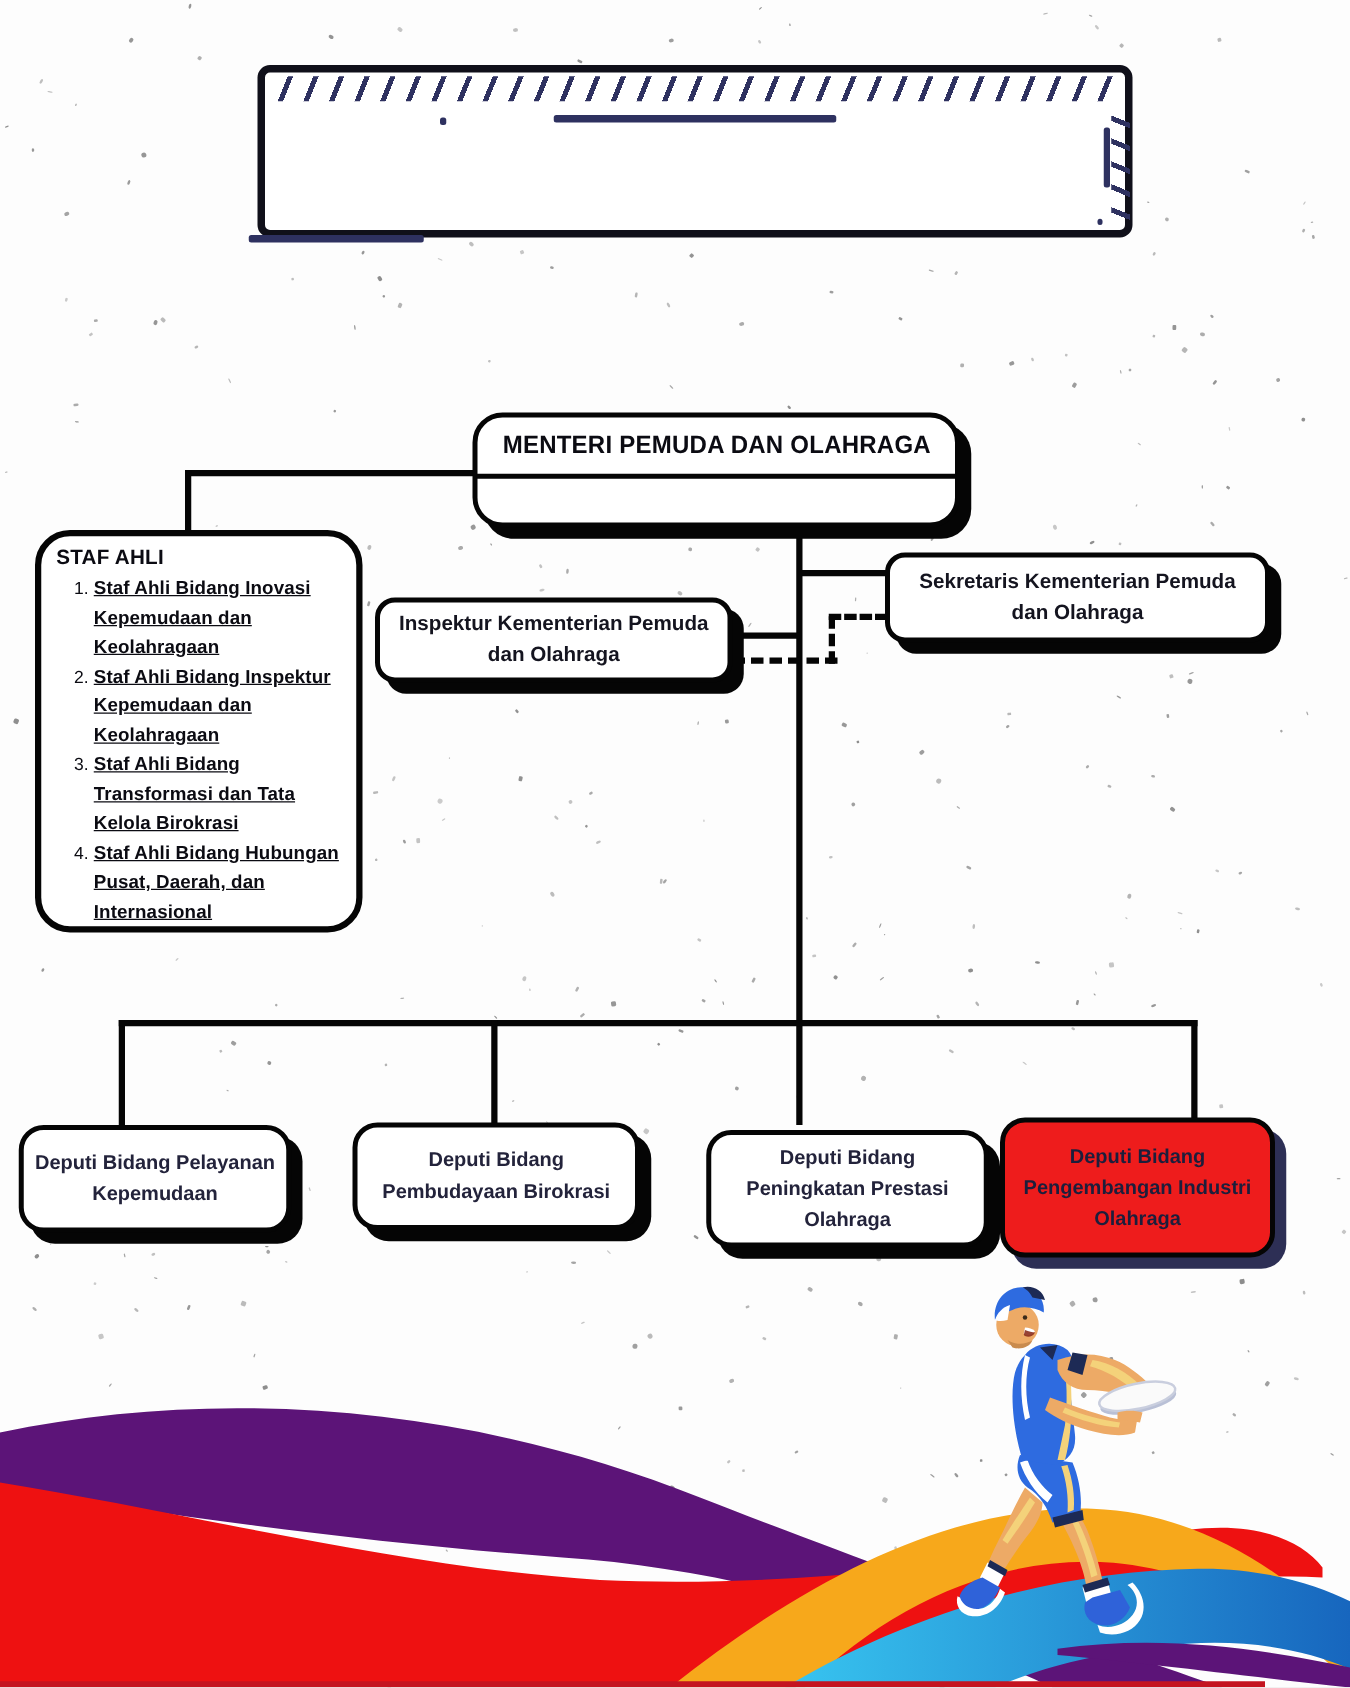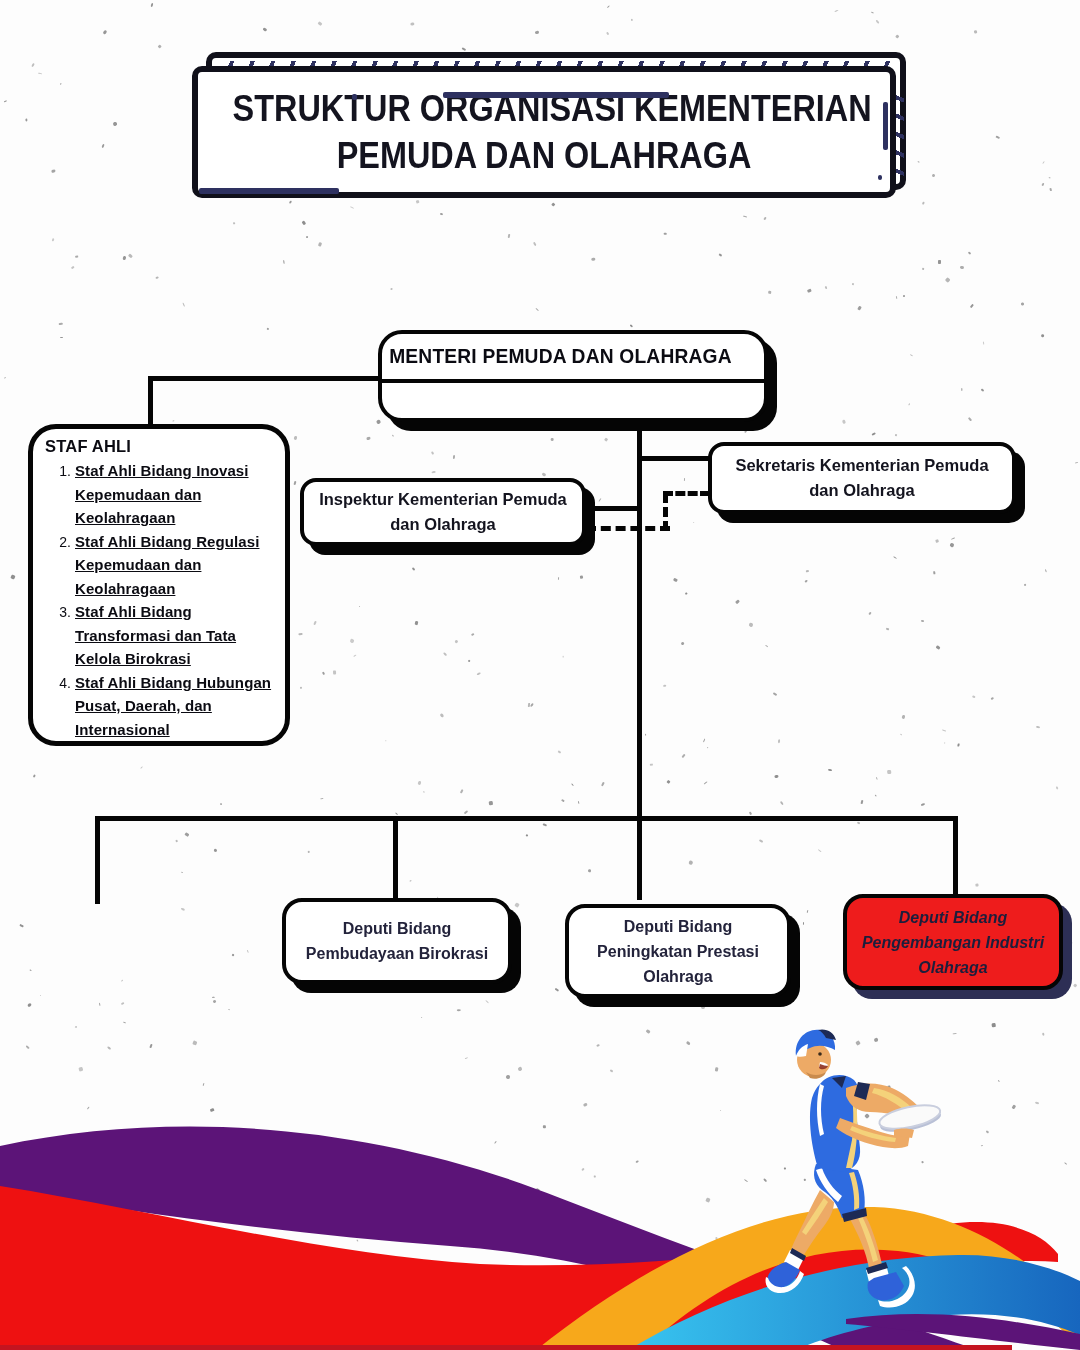--- a/index.html
+++ b/index.html
@@ -42,21 +42,21 @@
     text-align:center;font-weight:bold;font-size:36px;line-height:47px;
     color:#14141f;letter-spacing:0px;transform:scaleX(.9);white-space:nowrap;
   }
   .accent{position:absolute;background:#2e3160;border-radius:2px;z-index:4;}
   
   .obox{
     position:absolute;background:#ffffff;border:4px solid #050505;
     box-sizing:border-box;z-index:3;color:#14141f;
   }
   .shadow-black{box-shadow:9px 9px 0 #050505;}
-  .center-txt{display:flex;align-items:center;text-align:center;}
+  .center-txt{display:flex;align-items:center;justify-content:center;text-align:center;}
   
   .minister-box{left:378px;top:330px;width:390px;height:92px;border-radius:24px;}
   .minister-row{height:45px;font-size:20px;font-weight:bold;letter-spacing:.2px;color:#0b0b12;}
   .minister-row span{transform:scaleX(.96);white-space:nowrap;}
   .minister-divider{height:0;border-top:4px solid #050505;margin:0 -1px;}
   .minister-row2{height:39px;font-size:19px;}
   
   .inspektur-box{left:300px;top:478px;width:286px;height:68px;border-radius:16px;
     font-size:16.5px;font-weight:bold;line-height:25px;padding:0 8px;}
   .sekretaris-box{left:708px;top:442px;width:308px;height:72px;border-radius:16px;
@@ -67,23 +67,23 @@
   .staf-head{font-size:16.5px;font-weight:bold;color:#0b0b12;letter-spacing:.2px;}
   .staf-box ol{margin:3px 0 0 0;padding-left:30px;font-size:15px;color:#0b0b12;}
   .staf-box li{font-weight:bold;line-height:23.5px;letter-spacing:.1px;text-decoration:underline;}
   .staf-box li::marker{font-weight:normal;font-size:14px;}
   
   .deputy{border-radius:20px;font-size:16px;font-weight:bold;line-height:25px;
     color:#23233b;padding:0 6px;}
   .deputy-1{left:15px;top:900px;width:218px;height:86px;}
   .deputy-2{left:282px;top:898px;width:230px;height:86px;}
   .deputy-3{left:565px;top:904px;width:226px;height:94px;}
-  .deputy-4{left:843px;top:894px;width:220px;height:96px;
+  .deputy-4{left:800px;top:894px;width:220px;height:112px;
     background:var(--hl-red,#ee1c1c);color:#1c1e3c;
-    box-shadow:9px 9px 0 #2d2f55;font-style:italic;}
+    box-shadow:9px 9px 0 #2d2f55;}
   
   #waves{position:absolute;left:0;top:1020px;width:1080px;height:330px;z-index:1;}
   #athlete{position:absolute;left:762px;top:1022px;width:186px;height:286px;z-index:2;}
 </style>
 </head>
 <body>
 
 <div id="canvas" style="--hl-red: #ee1c1c;">
 
   <div id="speckles">
@@ -505,24 +505,20 @@
       <span class="speck" style="left: 936.3px; top: 540.4px; width: 2.7px; height: 2.5px; border-radius: 30%; transform: rotate(163deg); opacity: 0.56;"></span>
       <span class="speck" style="left: 318.3px; top: 243.3px; width: 4.1px; height: 2.9px; border-radius: 30%; transform: rotate(112deg); opacity: 0.65;"></span>
       <span class="speck" style="left: 1042.7px; top: 161.4px; width: 1px; height: 3.1px; border-radius: 50%; transform: rotate(34deg); opacity: 0.5;"></span>
       <span class="speck" style="left: 527.5px; top: 702.5px; width: 1.5px; height: 3.8px; border-radius: 30%; transform: rotate(7deg); opacity: 0.61;"></span>
       <span class="speck" style="left: 983.1px; top: 342.2px; width: 1.1px; height: 2.6px; border-radius: 30%; transform: rotate(170deg); opacity: 0.46;"></span>
     </div>
 
   <div class="abs title-back"></div>
   <div class="abs hatch-top"></div>
   <div class="abs hatch-right"></div>
-  <div class="abs title-front">
-    <div class="title-line">STRUKTUR ORGANISASI KEMENTERIAN</div>
-    <div class="title-line">PEMUDA DAN OLAHRAGA</div>
-  </div>
   <div class="accent" style="left:443px;top:92px;width:226px;height:6px;"></div>
   <div class="accent" style="left:352px;top:94px;width:5px;height:6px;"></div>
   <div class="accent" style="left:199px;top:188px;width:140px;height:6px;"></div>
   <div class="accent" style="left:883px;top:102px;width:5px;height:48px;"></div>
   <div class="accent" style="left:878px;top:175px;width:4px;height:5px;"></div>
 
   <div class="hline" style="left:150px;top:376px;width:230px;"></div>
   <div class="vline" style="left:148px;top:376px;height:50px;"></div>
   <div class="vline" style="left:637px;top:418px;height:482px;"></div>
   <div class="hline" style="left:640px;top:456px;width:70px;"></div>
@@ -539,34 +535,37 @@
     <div class="minister-row center-txt">
       <span>MENTERI PEMUDA DAN OLAHRAGA</span>
     </div>
     <div class="minister-divider"></div>
   </div>
 
   <div class="obox staf-box">
     <div class="staf-head">STAF AHLI</div>
     <ol>
       <li>Staf Ahli Bidang Inovasi Kepemudaan dan Keolahragaan</li>
-      <li>Staf Ahli Bidang Regulasi Kepemudaan dan Keolahragaan</li>
+      <li>Staf Ahli Bidang Inspektur Kepemudaan dan Keolahragaan</li>
       <li>Staf Ahli Bidang Transformasi dan Tata Kelola Birokrasi</li>
       <li>Staf Ahli Bidang Hubungan Pusat, Daerah, dan Internasional</li>
     </ol>
   </div>
 
   <div class="obox inspektur-box shadow-black center-txt">
     <span>Inspektur Kementerian Pemuda dan Olahraga</span>
   </div>
 
   <div class="obox sekretaris-box shadow-black center-txt">
     <span>Sekretaris Kementerian Pemuda dan Olahraga</span>
   </div>
 
+  <div class="obox deputy deputy-1 shadow-black center-txt">
+    <span>Deputi Bidang Pelayanan Kepemudaan</span>
+  </div>
   <div class="obox deputy deputy-2 shadow-black center-txt">
     <span>Deputi Bidang Pembudayaan Birokrasi</span>
   </div>
   <div class="obox deputy deputy-3 shadow-black center-txt">
     <span>Deputi Bidang Peningkatan Prestasi Olahraga</span>
   </div>
   <div class="obox deputy deputy-4 center-txt">
     <span>Deputi Bidang Pengembangan Industri Olahraga</span>
   </div>
 

